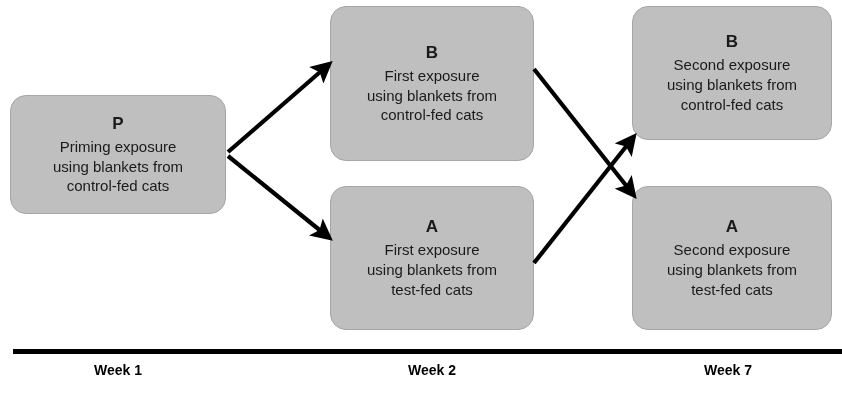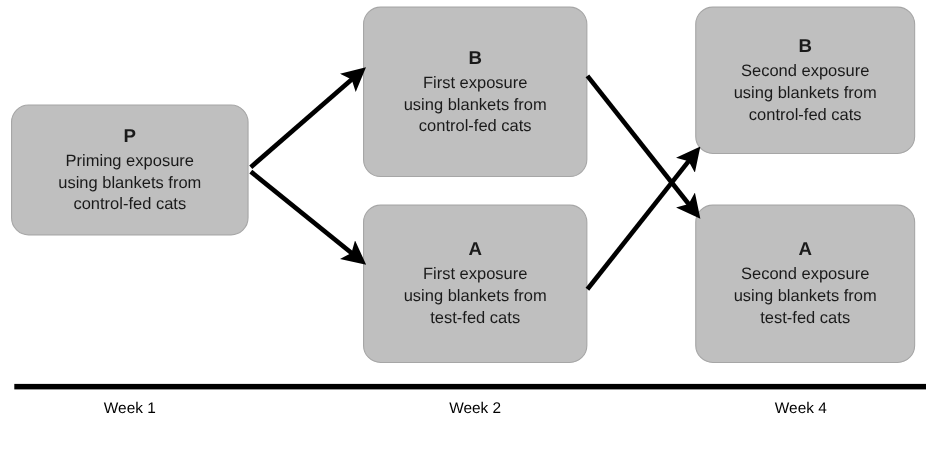--- a/index.html
+++ b/index.html
@@ -62,21 +62,21 @@
     left: 13px;
     top: 349px;
     width: 829px;
     height: 5px;
     background: #000000;
   }
   .axis-label {
     position: absolute;
     top: 362px;
     font-size: 14px;
-    font-weight: normal;
+    font-weight: bold;
     color: #000000;
     text-align: center;
     transform: translateX(-50%);
     white-space: nowrap;
   }
   #axis-label-0 { left: 118px; }
   #axis-label-1 { left: 432px; text-align: center; }
   #axis-label-2 { left: 728px; }
 </style>
 </head>
@@ -132,15 +132,15 @@
 
     <line x1="534" y1="69" x2="632" y2="193" stroke="#000000" stroke-width="4.2" marker-end="url(#arrowhead)"></line>
 
     <line x1="534" y1="263" x2="632" y2="139" stroke="#000000" stroke-width="4.2" marker-end="url(#arrowhead)"></line>
   </svg>
 
   <div id="axis-line"></div>
 
   <div class="axis-label" id="axis-label-0">Week 1</div>
   <div class="axis-label" id="axis-label-1">Week 2</div>
-  <div class="axis-label" id="axis-label-2">Week 4</div>
+  <div class="axis-label" id="axis-label-2">Week 7</div>
 
 </div>
 
 </body></html>

